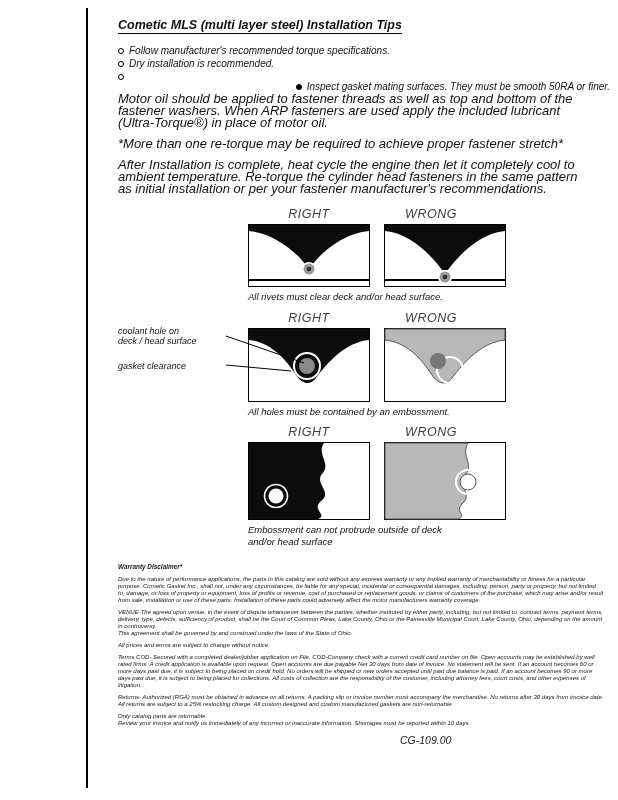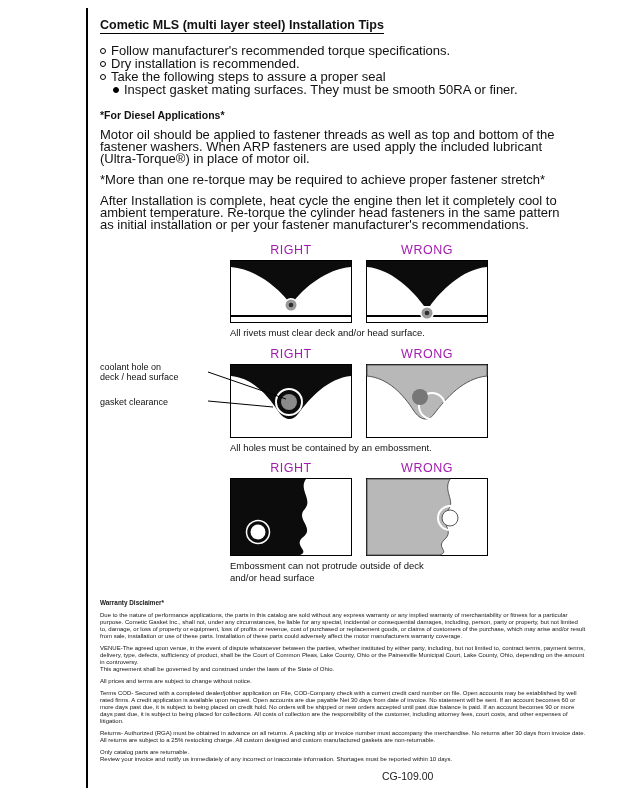--- a/index.html
+++ b/index.html
@@ -2,38 +2,38 @@
 <html><head>
 <meta charset="utf-8">
 <style>
   html,body{margin:0;padding:0;background:#e9e9e9;}
   .page{
     position:relative;width:618px;height:800px;background:#ffffff;
     font-family:"Liberation Sans",sans-serif;color:#111;overflow:hidden;
     margin:0 auto;
   }
   .vrule{position:absolute;left:86px;top:8px;width:2px;height:780px;background:#000;}
-  .content{position:absolute;left:100px;top:18px;width:492px;}
+  .content{position:absolute;left:118px;top:18px;width:492px;font-style:italic;}
 
   .title{font-size:12.5px;font-weight:bold;margin:0 0 10px 0;}
   .title span{display:inline-block;border-bottom:1.3px solid #000;padding-bottom:1px;}
 
-  .bullets{font-size:13px;line-height:13px;}
+  .bullets{font-size:10px;line-height:13px;}
   .bullet{display:flex;align-items:flex-start;}
   .mk{flex:0 0 auto;width:4px;height:4px;border:1px solid #000;border-radius:50%;margin:4px 5px 0 0;}
   .mk.filled{background:#000;border-color:#000;}
-  .sub{margin-left:13px;}
+  .sub{margin-left:13px;justify-content:flex-end;}
 
   .diesel-h{font-size:10.5px;font-weight:bold;margin:13px 0 8px 0;}
   .para{font-size:13px;line-height:12px;margin:0 0 9px 0;width:476px;}
 
   .diagrams{margin-top:12px;}
   .drow{margin-bottom:8px;}
   .drow.r2{position:relative;}
-  .dhdr{margin-left:130px;display:flex;gap:14px;font-size:12.5px;letter-spacing:.5px;color:#a21caf;margin-bottom:3px;}
+  .dhdr{margin-left:130px;display:flex;font-size:12.5px;letter-spacing:.5px;color:#404040;margin-bottom:3px;}
   .dhdr span{width:122px;text-align:center;}
   .dimgs{margin-left:130px;display:flex;gap:14px;}
   .dimgs svg{display:block;}
   .dcap{margin-left:130px;font-size:9.5px;line-height:11.5px;margin-top:4px;white-space:pre-line;}
 
   .lbl{position:absolute;font-size:9px;line-height:10.5px;text-align:left;width:106px;left:0;white-space:pre-line;}
   .lbl1{top:15px;}
   .lbl2{top:50px;}
   .pointer-svg{position:absolute;left:0;top:0;pointer-events:none;}
 
@@ -59,29 +59,27 @@
       <div class="bullet">
         <span class="mk"></span>
         <span>Follow manufacturer's recommended torque specifications.</span>
       </div>
       <div class="bullet">
         <span class="mk"></span>
         <span>Dry installation is recommended.</span>
       </div>
       <div class="bullet">
         <span class="mk"></span>
-        <span>Take the following steps to assure a proper seal</span>
       </div>
       <div class="bullet sub">
         <span class="mk filled"></span>
         <span>Inspect gasket mating surfaces.  They must be smooth 50RA or finer.</span>
       </div>
     </div>
 
-    <h2 class="diesel-h">*For Diesel Applications*</h2>
     <p class="para">Motor oil should be applied to fastener threads as well as top and bottom of the fastener washers. When ARP fasteners are used apply the included lubricant (Ultra-Torque®) in place of motor oil.</p>
     <p class="para">*More than one re-torque may be required to achieve proper fastener stretch*</p>
     <p class="para">After Installation is complete, heat cycle the engine then let it completely cool to ambient temperature. Re-torque the cylinder head fasteners in the same pattern as initial installation or per your fastener manufacturer's recommendations.</p>
 
     <div class="diagrams">
 
       <div class="drow">
         <div class="dhdr">
           <span>RIGHT</span>
           <span>WRONG</span>

